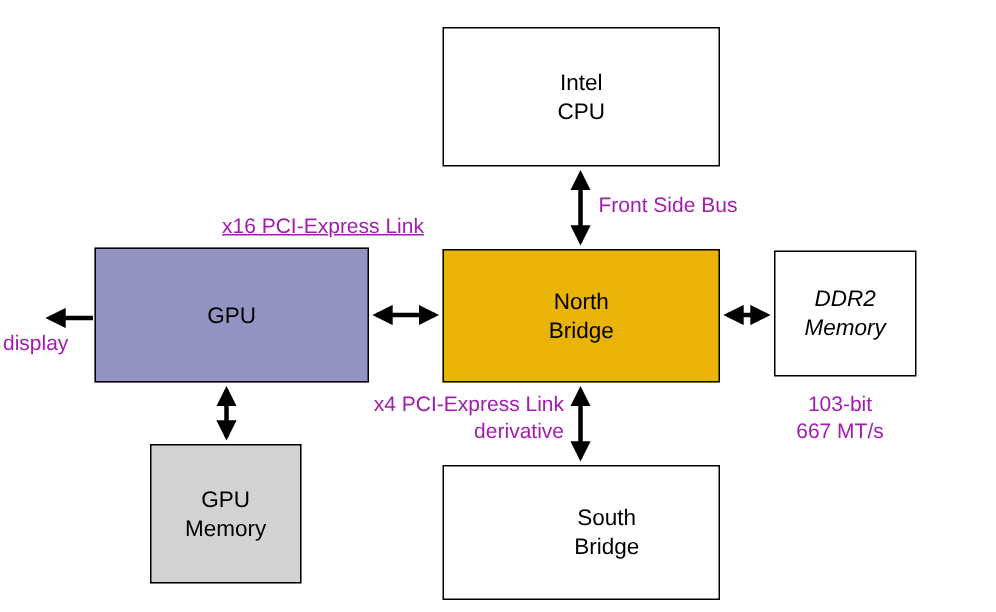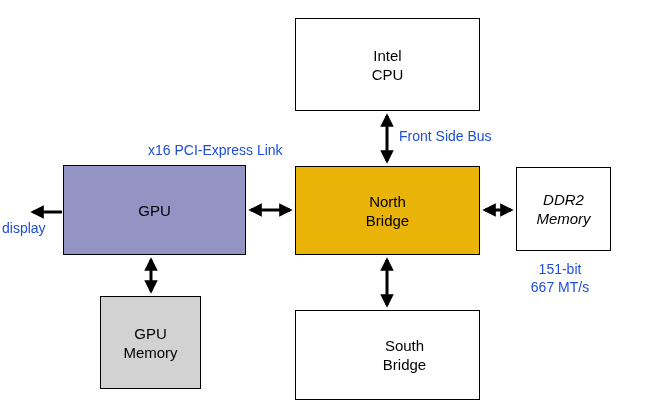--- a/index.html
+++ b/index.html
@@ -34,21 +34,21 @@
   .node-label {
     font-size: 15px;
     line-height: 19px;
     color: #000000;
     white-space: pre-line;
   }
   .edge-label {
     position: absolute;
     font-size: 14px;
     line-height: 18px;
-    color: #1d4ed8;
+    color: #a21caf;
     white-space: pre-line;
   }
 </style>
 </head>
 <body>
 
 <div class="canvas">
 
   <svg class="connector-layer" width="664" height="408">
     <defs>
@@ -94,21 +94,23 @@
 Memory</span>
   </div>
 
   <div class="node" style="left: 295px; top: 310px; width: 185px; height: 90px; background: rgb(255, 255, 255); padding-left: 34px;">
     <span class="node-label">South
 Bridge</span>
   </div>
 
   <div class="edge-label" style="left:399px; top:127px;">Front Side Bus</div>
 
-  <div class="edge-label" style="left:148px; top:141px;">x16 PCI-Express Link</div>
+  <div class="edge-label" style="left:148px; top:141px;text-decoration:underline;">x16 PCI-Express Link</div>
 
+  <div class="edge-label" style="left:200px; top:260px; width:176px; text-align:right;">x4 PCI-Express Link
+derivative</div>
 
-  <div class="edge-label" style="left:518px; top:260px; width:84px; text-align:center;">151-bit
+  <div class="edge-label" style="left:518px; top:260px; width:84px; text-align:center;">103-bit
 667 MT/s</div>
 
   <div class="edge-label" style="left:2px; top:219px;text-align:center;">display</div>
 
 </div>
 
 </body></html>

